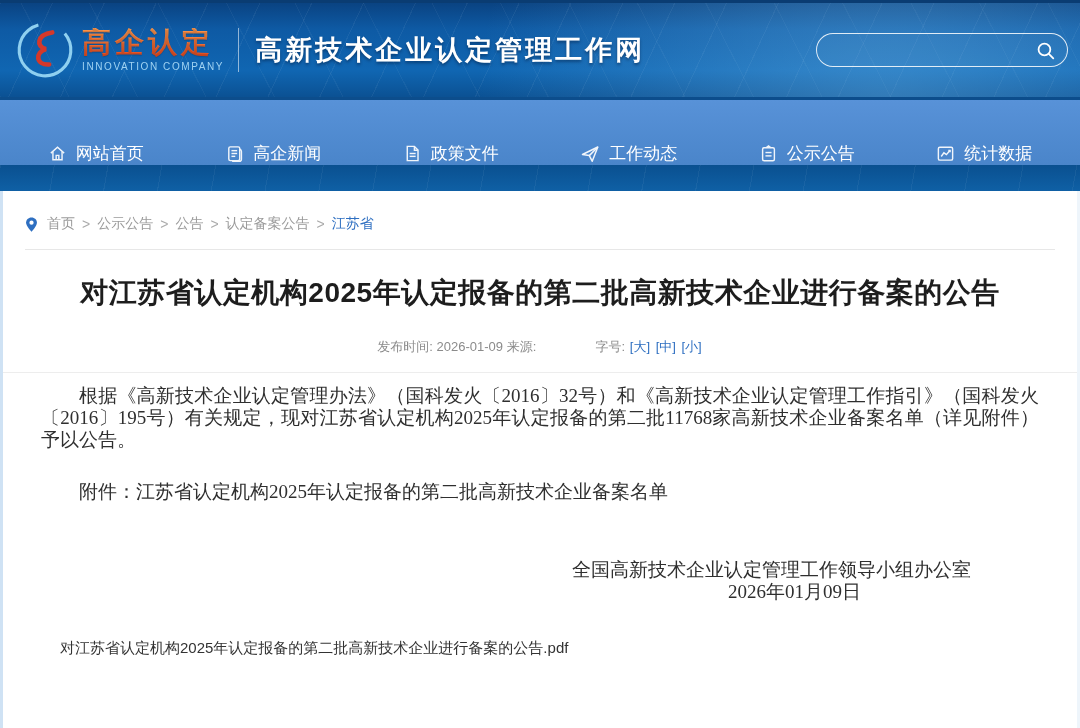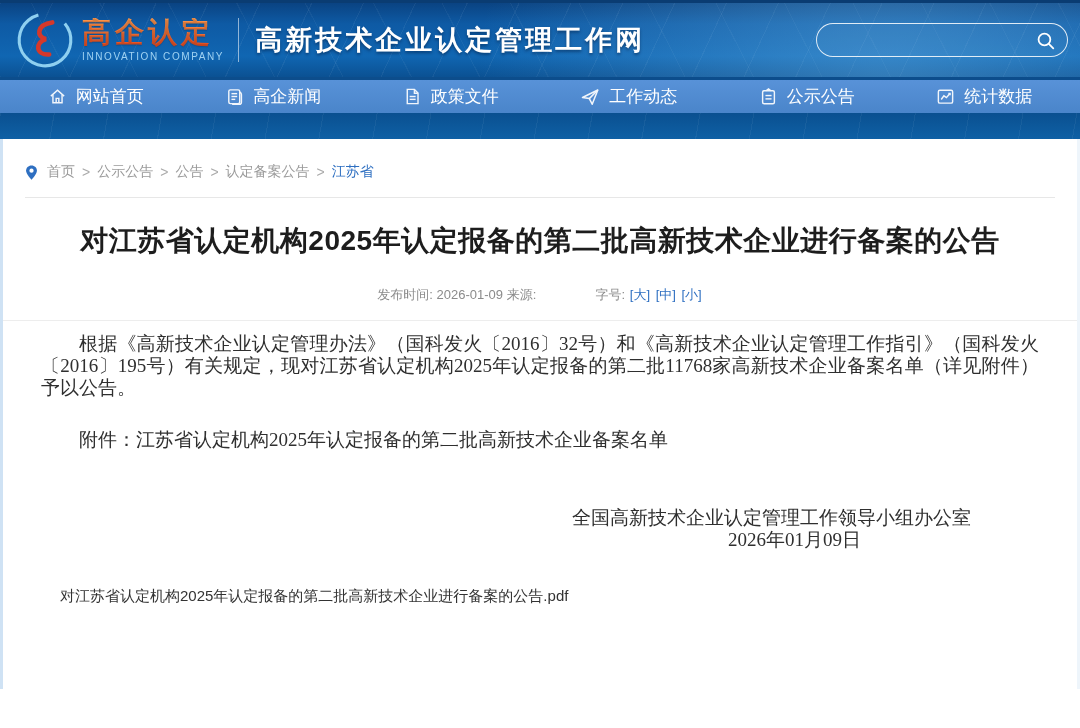--- a/index.html
+++ b/index.html
@@ -1,21 +1,21 @@
 <!DOCTYPE html>
 <html><head>
 <meta charset="utf-8">
 <style>
   * { margin:0; padding:0; box-sizing:border-box; }
   html,body { width:1080px; height:728px; overflow:hidden; background:#fff;
     font-family:"Liberation Sans","DejaVu Sans",sans-serif; }
 
   
   .site-header{
-    height:80px; display:flex; align-items:center; position:relative;
+    height:100px; display:flex; align-items:center; position:relative;
     padding:0 12px 0 14px;
     background:
       radial-gradient(circle at 82% 120%, rgba(120,195,245,.38) 0%, rgba(120,195,245,0) 46%),
       repeating-linear-gradient(115deg, rgba(255,255,255,.055) 0 1px, transparent 1px 47px),
       repeating-linear-gradient(63deg, rgba(255,255,255,.045) 0 1px, transparent 1px 61px),
       linear-gradient(180deg,#0a4382 0%,#0e5aa4 28%,#1066b2 72%,#0b5193 100%);
     border-top:3px solid #0a3c72;
     border-bottom:3px solid #0c4d8c;
   }
   .logo{ display:flex; align-items:center; gap:6px; cursor:pointer; }
@@ -31,22 +31,22 @@
     text-shadow:0 2px 3px rgba(0,20,50,.45); white-space:nowrap; }
   .header-spacer{ flex:1; }
   .search-box{ width:252px; height:34px; border:1px solid rgba(255,255,255,.85);
     border-radius:17px; display:flex; align-items:center; padding:0 10px 0 16px;
     background:rgba(255,255,255,.03); }
   .search-input{ flex:1; border:none; outline:none; background:transparent;
     color:#fff; font-size:14px; min-width:0; }
   .search-btn{ width:22px; height:22px; cursor:pointer; display:flex; align-items:center; }
 
   
-  .main-nav{ height:33px; background:linear-gradient(180deg,#5892d8 0%,#4a85ca 100%);
-    display:flex; align-items:center; justify-content:space-around; padding:0 24px;gap:34px; }
+  .main-nav{ height:65px; background:linear-gradient(180deg,#5892d8 0%,#4a85ca 100%);
+    display:flex; align-items:flex-end; justify-content:space-around; padding:0 24px;gap:34px; }
   .nav-item{ display:flex; align-items:center; gap:9px; color:#fff; font-size:17px;
     cursor:pointer; padding:0 10px; white-space:nowrap; }
   .nav-item svg{ display:block; opacity:.92; }
   .nav-band{ height:26px;
     background:
       repeating-linear-gradient(100deg, rgba(255,255,255,.05) 0 1px, transparent 1px 53px),
       linear-gradient(180deg,#0a5090 0%,#0f60a5 100%); }
 
   
   .content{ background:#fff; height:550px; border-left:3px solid #cfe2f4;

